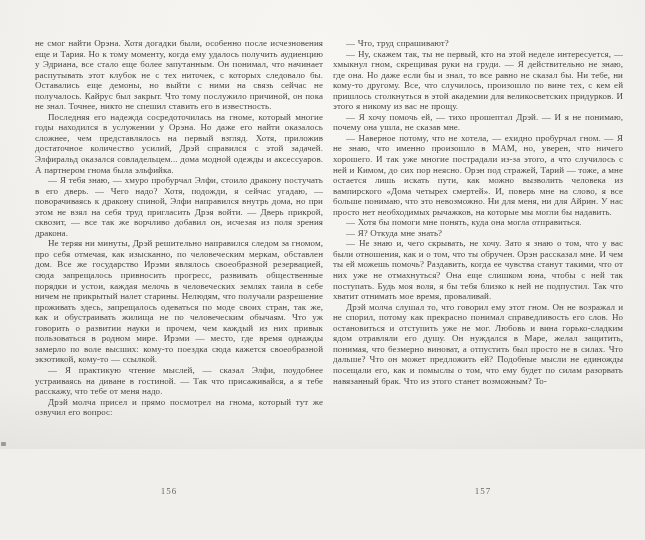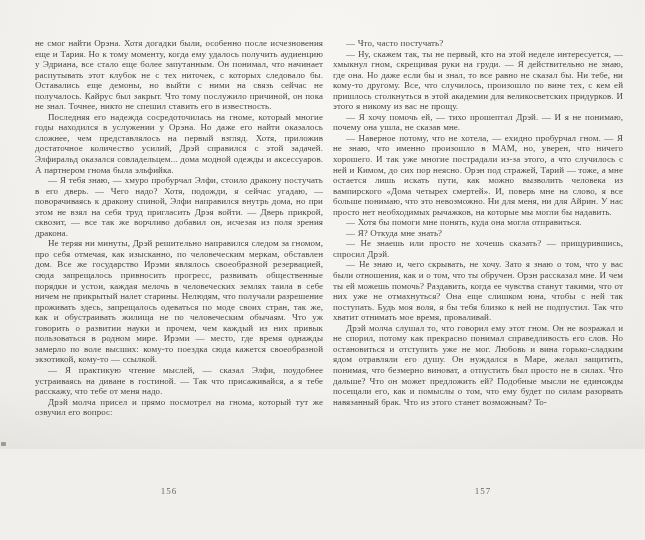--- a/index.html
+++ b/index.html
@@ -74,27 +74,26 @@
     <p class="no-indent">не смог найти Орэна. Хотя догадки были, особенно после исчезновения еще и Тария. Но к тому моменту, когда ему удалось получить аудиенцию у Эдриана, все стало еще более запутанным. Он понимал, что начинает распутывать этот клубок не с тех ниточек, с которых следовало бы. Оставались еще демоны, но выйти с ними на связь сейчас не получалось. Кайрус был закрыт. Что тому послужило причиной, он пока не знал. Точнее, никто не спешил ставить его в известность.</p>
     <p>Последняя его надежда сосредоточилась на гноме, который многие годы находился в услужении у Орэна. Но даже его найти оказалось сложнее, чем представлялось на первый взгляд. Хотя, приложив достаточное количество усилий, Дрэй справился с этой задачей. Элфиральд оказался совладельцем... дома модной одежды и аксессуаров. А партнером гнома была эльфийка.</p>
     <p>— Я тебя знаю, — хмуро пробурчал Элфи, стоило дракону постучать в его дверь. — Чего надо? Хотя, подожди, я сейчас угадаю, — поворачиваясь к дракону спиной, Элфи направился внутрь дома, но при этом не взял на себя труд пригласить Дрэя войти. — Дверь прикрой, сквозит, — все так же ворчливо добавил он, исчезая из поля зрения дракона.</p>
     <p>Не теряя ни минуты, Дрэй решительно направился следом за гномом, про себя отмечая, как изысканно, по человеческим меркам, обставлен дом. Все же государство Ирэми являлось своеобразной резервацией, сюда запрещалось привносить прогресс, развивать общественные порядки и устои, каждая мелочь в человеческих землях таила в себе ничем не прикрытый налет старины. Нелюдям, что получали разрешение проживать здесь, запрещалось одеваться по моде своих стран, так же, как и обустраивать жилища не по человеческим обычаям. Что уж говорить о развитии науки и прочем, чем каждый из них привык пользоваться в родном мире. Ирэми — место, где время однажды замерло по воле высших: кому-то поездка сюда кажется своеобразной экзотикой, кому-то — ссылкой.</p>
     <p>— Я практикую чтение мыслей, — сказал Элфи, поудобнее устраиваясь на диване в гостиной. — Так что присаживайся, а я тебе расскажу, что тебе от меня надо.</p>
     <p>Дрэй молча присел и прямо посмотрел на гнома, который тут же озвучил его вопрос:</p>
   </div>
   <div class="folio left">156</div>
 
   <div class="page-text right">
-    <p>— Что, часто постучать?</p>
+    <p>— Что, труд спрашивают?</p>
     <p>— Ну, скажем так, ты не первый, кто на этой неделе интересуется, — хмыкнул гном, скрещивая руки на груди. — Я действительно не знаю, где она. Но даже если бы и знал, то все равно не сказал бы. Ни тебе, ни кому-то другому. Все, что случилось, произошло по вине тех, с кем ей пришлось столкнуться в этой академии для великосветских придурков. И этого я никому из вас не прощу.</p>
     <p>— Я хочу помочь ей, — тихо прошептал Дрэй. — И я не понимаю, почему она ушла, не сказав мне.</p>
     <p>— Наверное потому, что не хотела, — ехидно пробурчал гном. — Я не знаю, что именно произошло в МАМ, но, уверен, что ничего хорошего. И так уже многие пострадали из-за этого, а что случилось с ней и Кимом, до сих пор неясно. Орэн под стражей, Тарий — тоже, а мне остается лишь искать пути, как можно вызволить человека из вампирского «Дома четырех смертей». И, поверь мне на слово, я все больше понимаю, что это невозможно. Ни для меня, ни для Айрин. У нас просто нет необходимых рычажков, на которые мы могли бы надавить.</p>
     <p>— Хотя бы помоги мне понять, куда она могла отправиться.</p>
     <p>— Я? Откуда мне знать?</p>
-    <p>— Не знаешь или просто не хочешь сказать? — прищурившись, спросил Дрэй.</p>
     <p>— Не знаю и, чего скрывать, не хочу. Зато я знаю о том, что у вас были отношения, как и о том, что ты обручен. Орэн рассказал мне. И чем ты ей можешь помочь? Раздавить, когда ее чувства станут такими, что от них уже не отмахнуться? Она еще слишком юна, чтобы с ней так поступать. Будь моя воля, я бы тебя близко к ней не подпустил. Так что хватит отнимать мое время, проваливай.</p>
     <p>Дрэй молча слушал то, что говорил ему этот гном. Он не возражал и не спорил, потому как прекрасно понимал справедливость его слов. Но остановиться и отступить уже не мог. Любовь и вина горько-сладким ядом отравляли его душу. Он нуждался в Маре, желал защитить, понимая, что безмерно виноват, а отпустить был просто не в силах. Что дальше? Что он может предложить ей? Подобные мысли не единожды посещали его, как и помыслы о том, что ему будет по силам разорвать навязанный брак. Что из этого станет возможным? То-</p>
   </div>
   <div class="folio right">157</div>
 
   <div class="corner-speck"></div>
 
 </div>
 
 </body></html>

